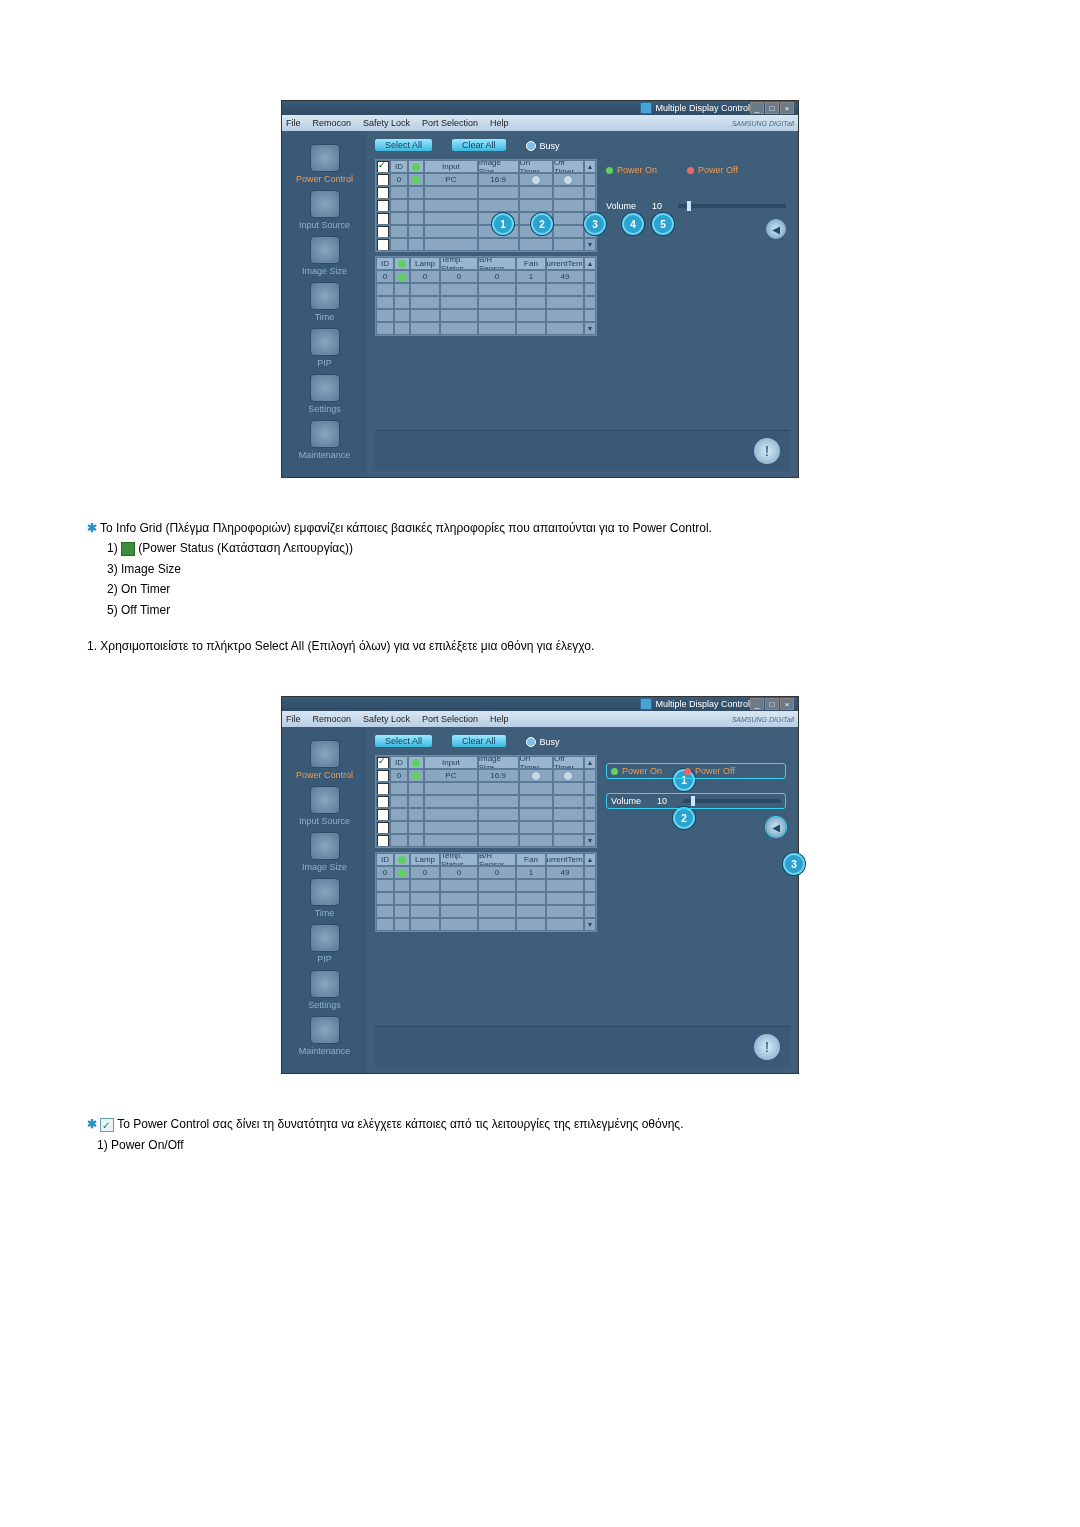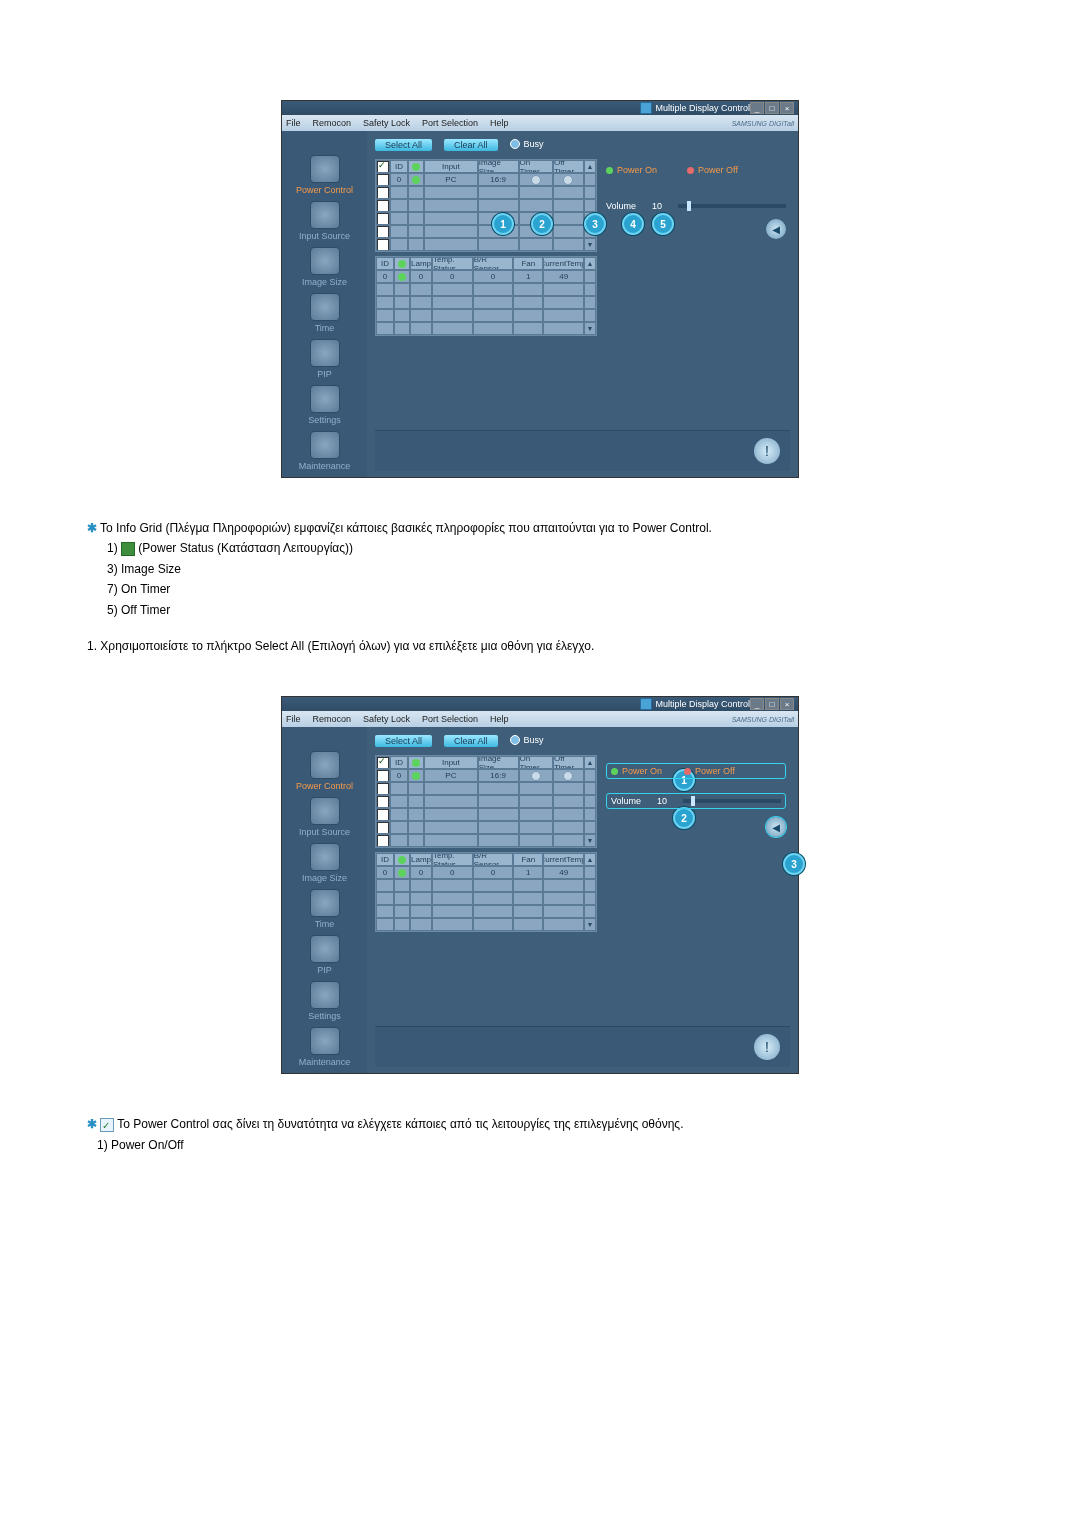--- a/index.html
+++ b/index.html
@@ -6,26 +6,26 @@
 .page{padding:100px 75px 40px 75px}
 .app{width:516px;border:1px solid #333;margin:0 auto;background:#33536e;position:relative}
 .titlebar{height:14px;background:linear-gradient(#3a5a78,#2f4c66);color:#fff;font-size:9px;display:flex;align-items:center;padding:0 4px;justify-content:flex-end}
 .titlebar .title{display:flex;align-items:center;gap:3px}
 .titlebar .icon-sm{width:10px;height:10px;background:#4aa3d6;border:1px solid #2a6a99}
 .winbtns{display:flex;gap:1px}
 .winbtn{width:12px;height:10px;background:#6a7a88;color:#fff;font-size:8px;display:flex;align-items:center;justify-content:center;border:1px solid #888}
 .menubar{height:16px;background:linear-gradient(#d9e6f2,#b8cfe4);display:flex;align-items:center;font-size:9px;color:#222;padding:0 4px;gap:12px;position:relative}
 .brand{position:absolute;right:4px;font-size:7px;color:#4a6a86;font-style:italic}
 .body{display:flex;height:346px;background:#3e5e7a}
-.sidebar{width:85px;background:#3a5976;padding-top:20px}
+.sidebar{width:85px;background:#3a5976;padding-top:9px}
 .sitem{text-align:center;color:#8fb1cc;font-size:9px;padding:2px 0}
 .sitem.active{color:#f59a4a}
 .sicon{width:28px;height:26px;margin:2px auto 2px;background:radial-gradient(#8aa6bf,#5a7a96);border:1px solid #2f4c66;border-radius:4px}
 .main{flex:1;padding:6px 8px;position:relative}
-.toolbar{display:flex;align-items:flex-start;gap:12px;font-size:9px;color:#fff;padding:2px 0 4px;margin-bottom:4px}
+.toolbar{display:flex;align-items:flex-end;gap:20px;font-size:9px;color:#fff;padding:2px 0 4px;margin-bottom:4px}
 .tbtn{padding:1px 10px;background:linear-gradient(#9be8ff,#3db8e0);color:#1a3a55;border-radius:2px;font-size:9px}
 .busy{display:flex;align-items:center;gap:4px;color:#fff}
 .busydot{width:8px;height:8px;border-radius:50%;background:#7fbfe6;border:1px solid #fff}
 .grid1{border:1px solid #6a8aa6;background:#6a8aa6;font-size:8px;color:#1f3a55}
 .grid1 .hdr,.grid1 .row{display:flex}
 .grid1 .hdr{background:#7a9ab6}
 .grid1 .cell{border:1px solid #5a7a96;background:#9ab6ce;height:13px;display:flex;align-items:center;justify-content:center;box-sizing:border-box;overflow:hidden}
 .grid1 .row .cell{background:#8aa6c0}
 .c-check{width:14px}
 .c-id{width:18px}
@@ -35,21 +35,21 @@
 .c-on{flex:1}
 .c-off{flex:0.9}
 .c-scroll{width:12px;background:#b8cfe4}
 .grid2{border:1px solid #6a8aa6;background:#6a8aa6;font-size:8px;color:#1f3a55;margin-top:4px}
 .grid2 .hdr,.grid2 .row{display:flex}
 .grid2 .hdr{background:#7a9ab6}
 .grid2 .cell{border:1px solid #5a7a96;background:#9ab6ce;height:13px;display:flex;align-items:center;justify-content:center;box-sizing:border-box;overflow:hidden}
 .grid2 .row .cell{background:#8aa6c0}
 .d-id{width:18px}
 .d-pw{width:16px}
-.d-lamp{width:22px}
+.d-lamp{width:30px}
 .d-temp{flex:1.2}
 .d-br{flex:1.2}
 .d-fan{width:30px}
 .d-cur{flex:1.2}
 .d-scroll{width:12px;background:#b8cfe4}
 .right{position:absolute;right:12px;top:34px;width:180px}
 .right.r2{top:36px}
 .powerrow{display:flex;gap:30px;align-items:center;font-size:9px;margin-bottom:26px}
 .powerrow.highl{border:1px solid #36d3f0;padding:2px 4px;border-radius:3px;margin-bottom:14px;gap:22px}
 .pdot{width:7px;height:7px;border-radius:50%;background:#5dd35d;margin-right:4px}
@@ -326,21 +326,21 @@
             </div>
       </div>
     </div>
   </div>
 </div>
 
 <div class="text-block">
   <div><span class="star">✱</span><span>Το Info Grid (Πλέγμα Πληροφοριών) εμφανίζει κάποιες βασικές πληροφορίες που απαιτούνται για το Power Control.</span></div>
   <div style="padding-left:20px"><span>1) </span><span class="pwstatus-ico"></span><span> (Power Status (Κατάσταση Λειτουργίας))</span></div>
   <div style="padding-left:20px">3) Image Size</div>
-  <div style="padding-left:20px">7) On Timer</div>
+  <div style="padding-left:20px">2) On Timer</div>
   <div style="padding-left:20px">5) Off Timer</div>
   <div style="height:16px"></div>
   <div>1.  Χρησιμοποιείστε το πλήκτρο Select All (Επιλογή όλων) για να επιλέξετε μια οθόνη για έλεγχο.</div>
 </div>
 
 <div class="app">
   <div class="titlebar">
     <div class="title">
           <span class="icon-sm"></span>
           <span>Multiple Display Control</span>

